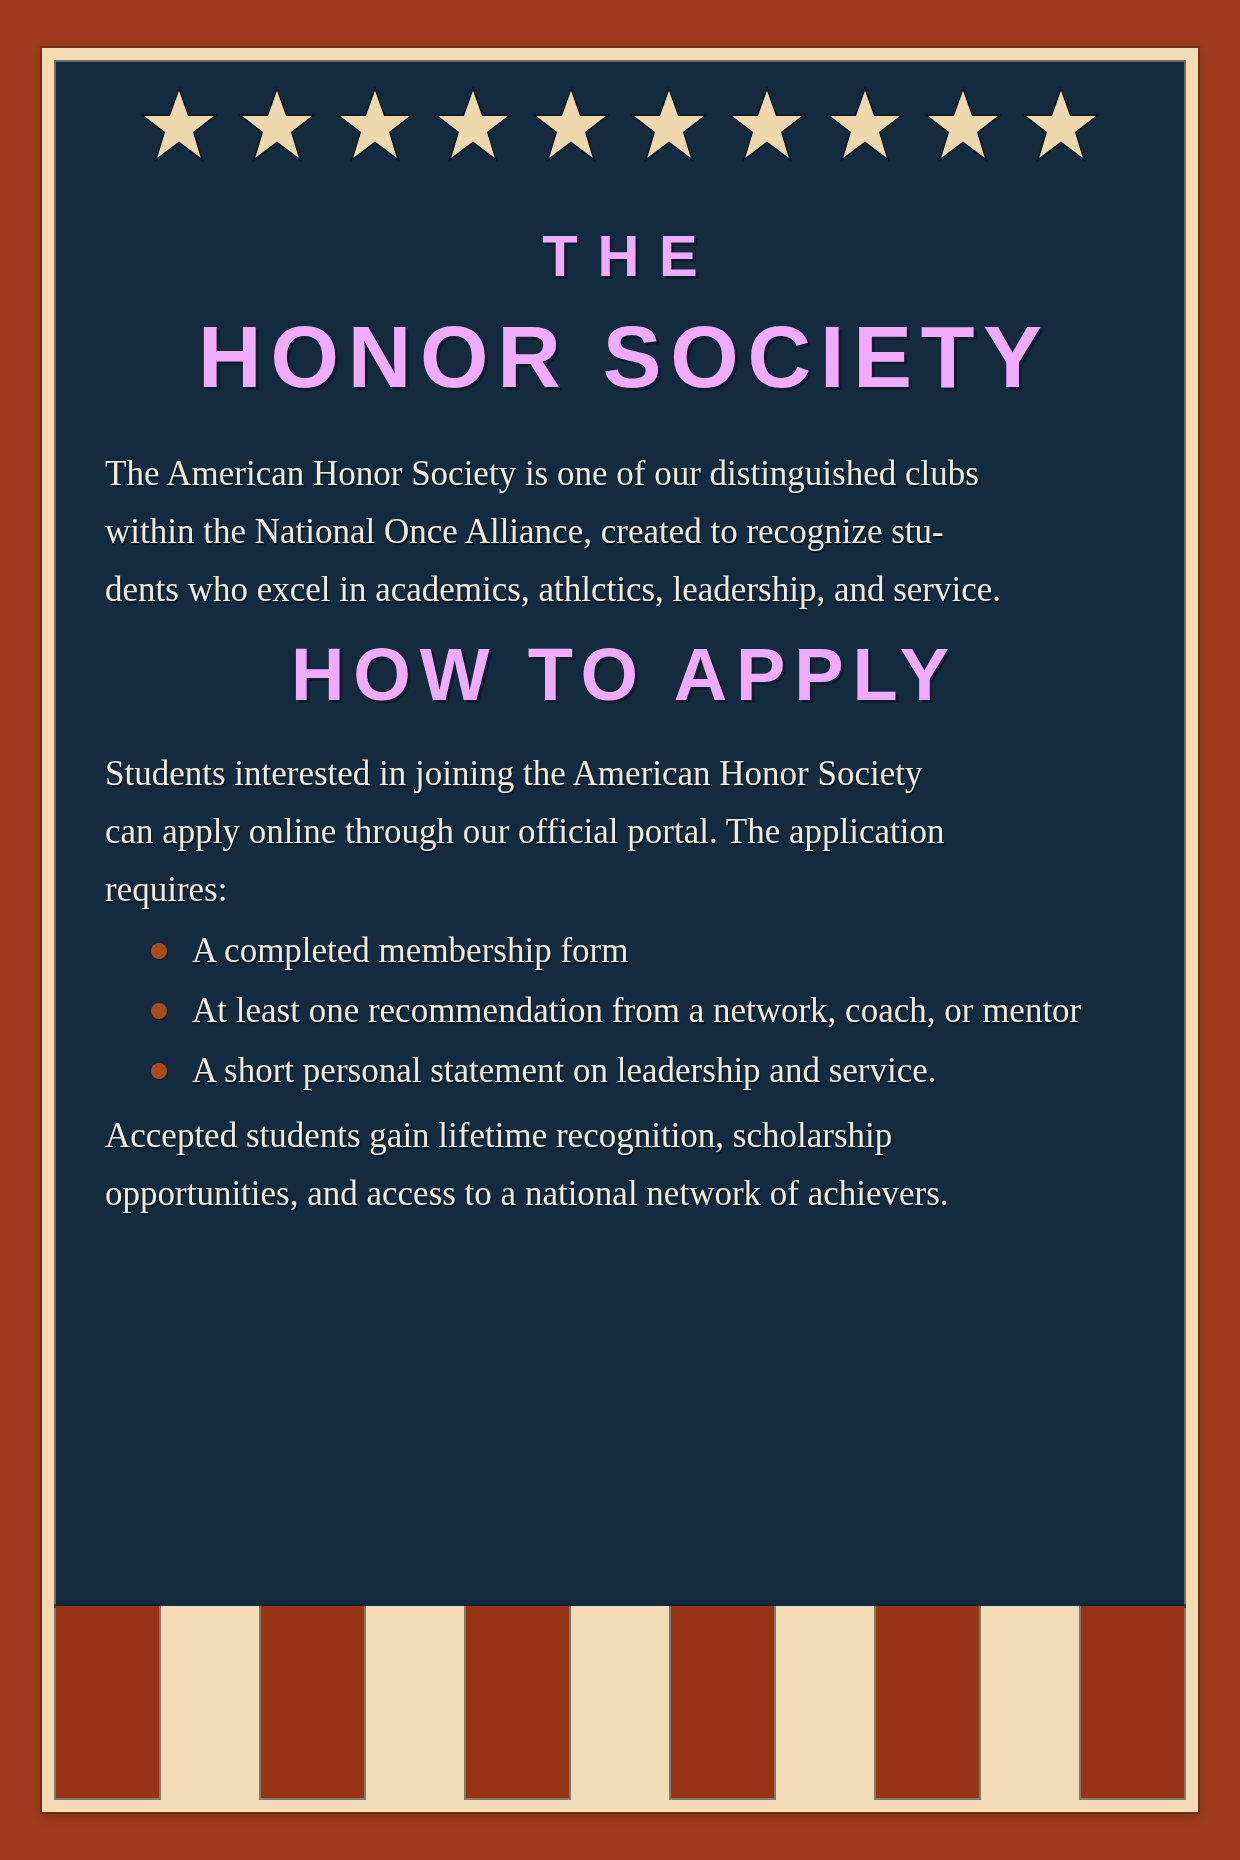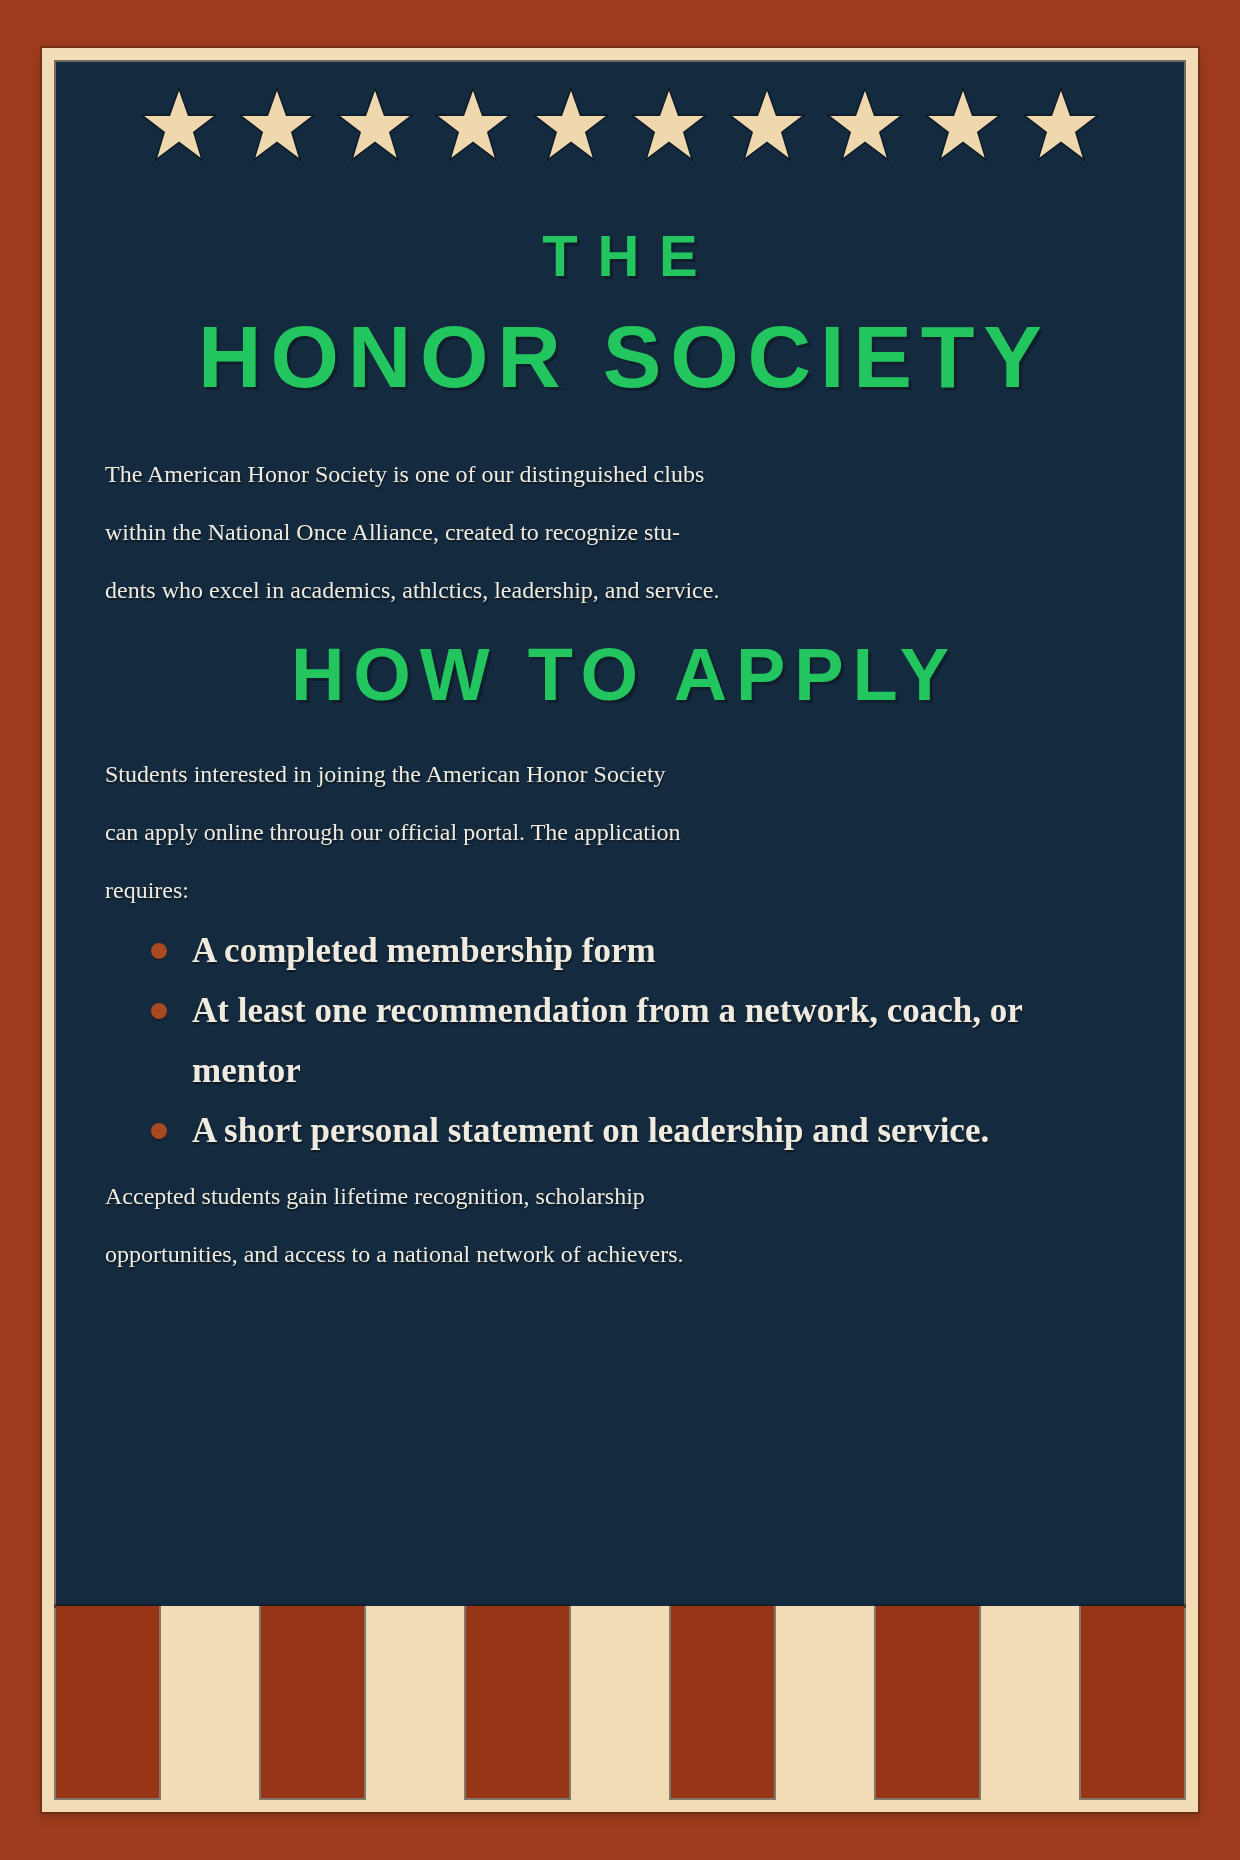--- a/index.html
+++ b/index.html
@@ -46,21 +46,21 @@
     display: flex;
     justify-content: space-between;
     align-items: center;
   }
   .star { width: 76px; height: 76px; display: block; }
 
   
   .hd {
     font-family: "Liberation Sans", sans-serif;
     font-weight: bold;
-    color: #22c55e;
+    color: #f0abfc;
     text-align: center;
     white-space: nowrap;
     text-shadow: 3px 3px 0 rgba(8,12,18,0.38);
   }
   .hd-the {
     margin-top: 62px;
     font-size: 58px;
     line-height: 58px;
     letter-spacing: 0.34em;
     text-indent: 0.34em; 
@@ -81,33 +81,33 @@
   }
   .hd-apply {
     margin-top: 19px;
     font-size: 74px;
     line-height: 74px;
     letter-spacing: 0.12em;
     text-indent: 0.12em;
   }
 
   
-  .para { font-size: 24px; }
+  .para { font-size: 35px; }
   .para .ln {
     display: block;
     line-height: 58px;
     white-space: nowrap;
     text-shadow: 1px 2px 1px rgba(5,10,16,0.55);
   }
   .para-intro   { margin-top: 44px; }
   .para-apply   { margin-top: 33px; }
   .para-closing { margin-top: 6px; }
 
   
-  .bullets { margin-top: 2px; list-style: none; font-weight: bold; }
+  .bullets { margin-top: 2px; list-style: none; }
   .bullets li {
     position: relative;
     padding-left: 87px;
     font-size: 35px;
     line-height: 60px;
   }
   .bullets .btext {
     display: inline-block;
     max-width: 900px;
     text-shadow: 1px 2px 1px rgba(5,10,16,0.55);

